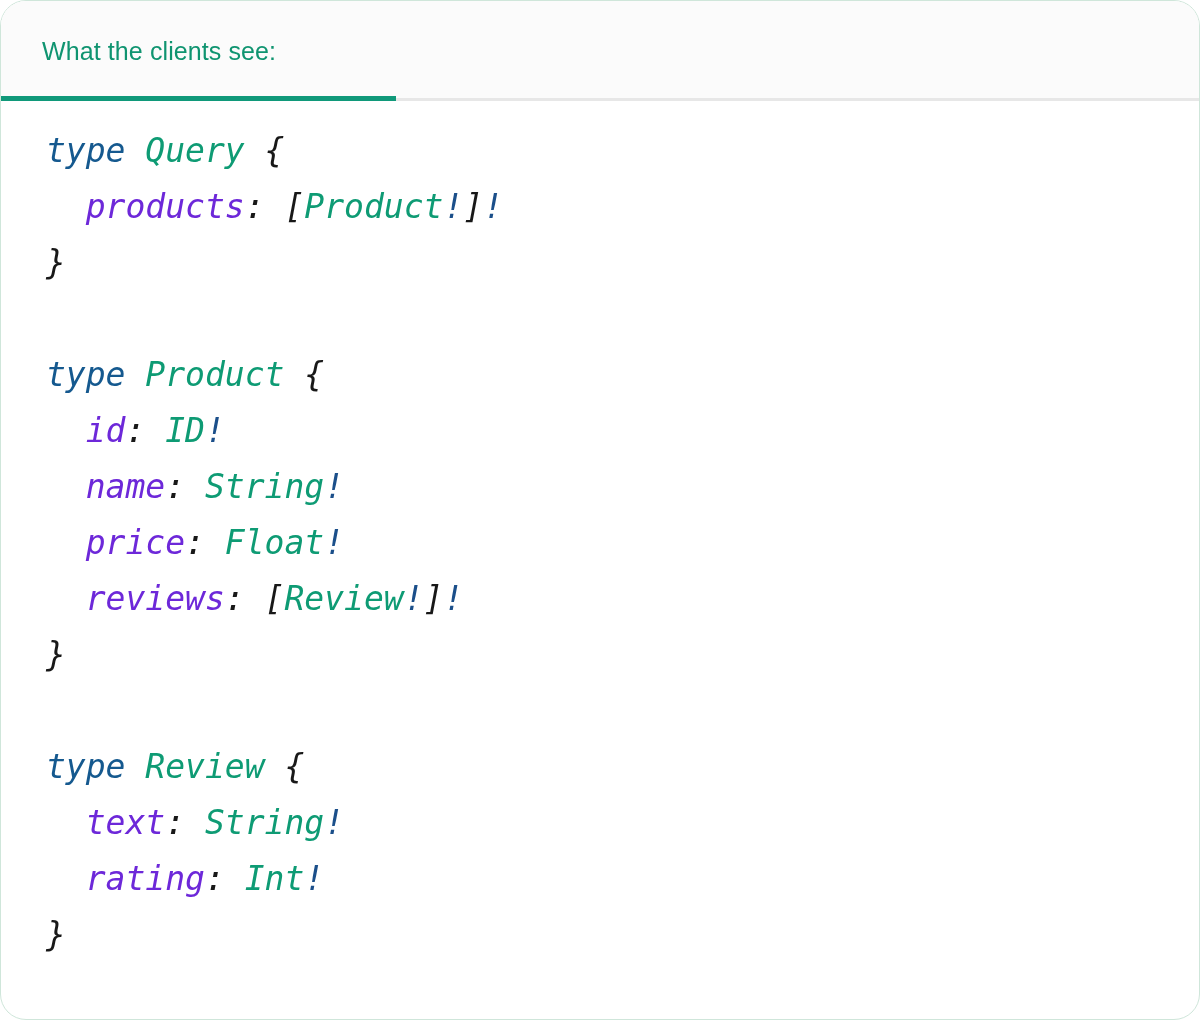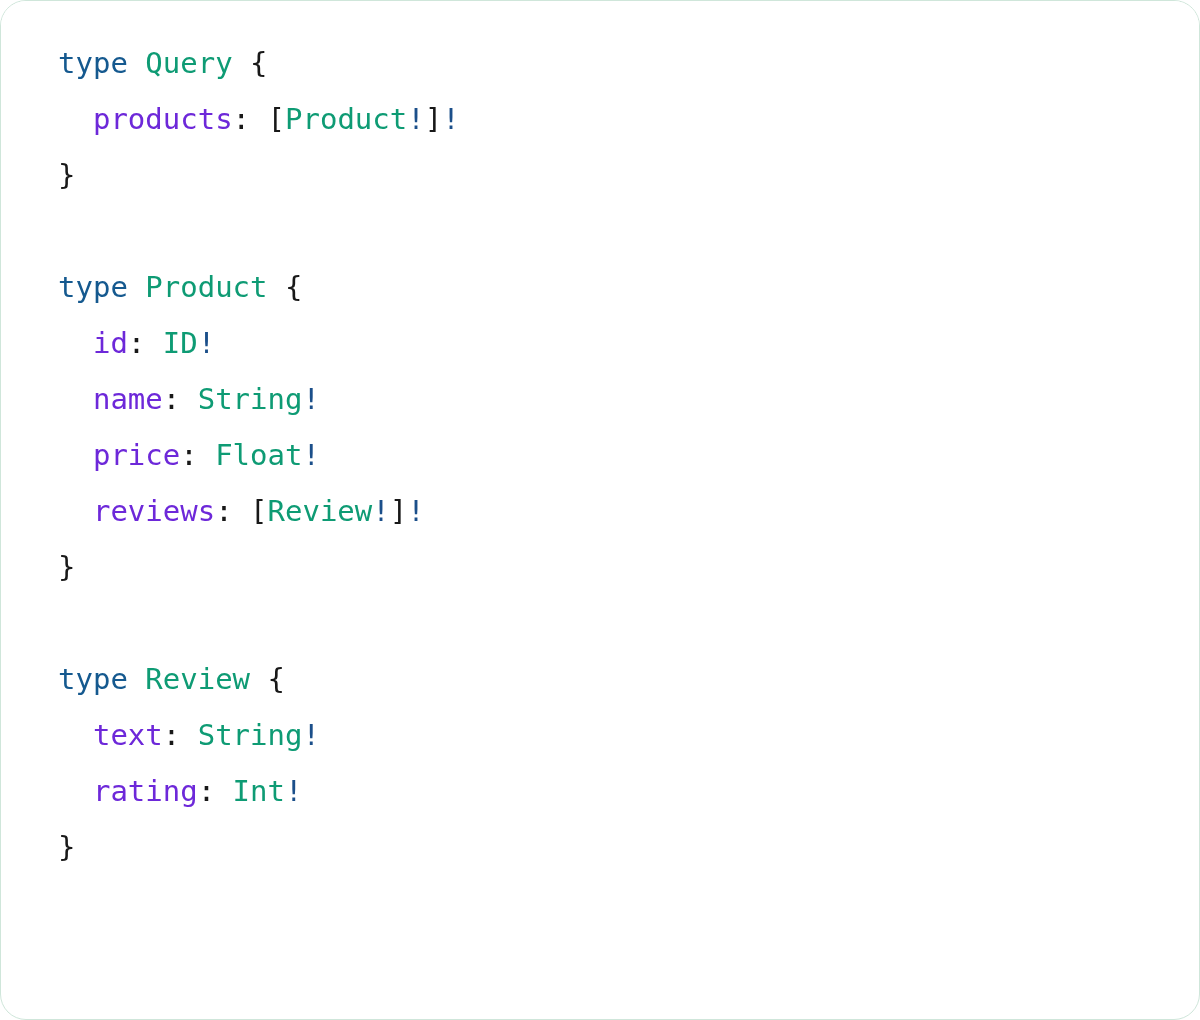--- a/index.html
+++ b/index.html
@@ -72,38 +72,45 @@
     background: #10997a;
     z-index: 2;
   }
 
   
   .code-area {
     padding: 18px 0 0 41px;
     background: #ffffff;
   }
   pre.code {
-    margin: 16px;
+    margin: 4px;
     font-family: "DejaVu Sans Mono", "Liberation Mono", monospace;
-    font-size: 29px;
+    font-size: 33px;
     line-height: 56px;
     letter-spacing: 0px;
     white-space: pre;
     color: #181818;
+    font-style: italic;
   }
   .ln { display: block; height: 56px; }
   .tok-kw    { color: #15598f; }   
   .tok-type  { color: #0e9b74; }   
   .tok-bang  { color: #1b4f8a; }   
   .tok-punct { color: #181818; }   
   .tok-field { color: #6d28d9; }   
 </style>
 </head>
 <body>
 
 <div class="card">
 
+  <div class="tabstrip">
+    <div class="tab">
+      <span class="tab-label">What the clients see:</span>
+    </div>
+    <div class="tab-underline"></div>
+  </div>
 
   <div class="code-area">
     <pre class="code" id="code-block"><span class="ln"><span class="tok-kw">type</span><span class="tok-punct"> </span><span class="tok-type">Query</span><span class="tok-punct"> {</span></span><span class="ln"><span class="tok-punct">  </span><span class="tok-field">products</span><span class="tok-punct">: [</span><span class="tok-type">Product</span><span class="tok-bang">!</span><span class="tok-punct">]</span><span class="tok-bang">!</span></span><span class="ln"><span class="tok-punct">}</span></span><span class="ln">&nbsp;</span><span class="ln"><span class="tok-kw">type</span><span class="tok-punct"> </span><span class="tok-type">Product</span><span class="tok-punct"> {</span></span><span class="ln"><span class="tok-punct">  </span><span class="tok-field">id</span><span class="tok-punct">: </span><span class="tok-type">ID</span><span class="tok-bang">!</span></span><span class="ln"><span class="tok-punct">  </span><span class="tok-field">name</span><span class="tok-punct">: </span><span class="tok-type">String</span><span class="tok-bang">!</span></span><span class="ln"><span class="tok-punct">  </span><span class="tok-field">price</span><span class="tok-punct">: </span><span class="tok-type">Float</span><span class="tok-bang">!</span></span><span class="ln"><span class="tok-punct">  </span><span class="tok-field">reviews</span><span class="tok-punct">: [</span><span class="tok-type">Review</span><span class="tok-bang">!</span><span class="tok-punct">]</span><span class="tok-bang">!</span></span><span class="ln"><span class="tok-punct">}</span></span><span class="ln">&nbsp;</span><span class="ln"><span class="tok-kw">type</span><span class="tok-punct"> </span><span class="tok-type">Review</span><span class="tok-punct"> {</span></span><span class="ln"><span class="tok-punct">  </span><span class="tok-field">text</span><span class="tok-punct">: </span><span class="tok-type">String</span><span class="tok-bang">!</span></span><span class="ln"><span class="tok-punct">  </span><span class="tok-field">rating</span><span class="tok-punct">: </span><span class="tok-type">Int</span><span class="tok-bang">!</span></span><span class="ln"><span class="tok-punct">}</span></span></pre>
   </div>
 
 </div>
 
 </body></html>

